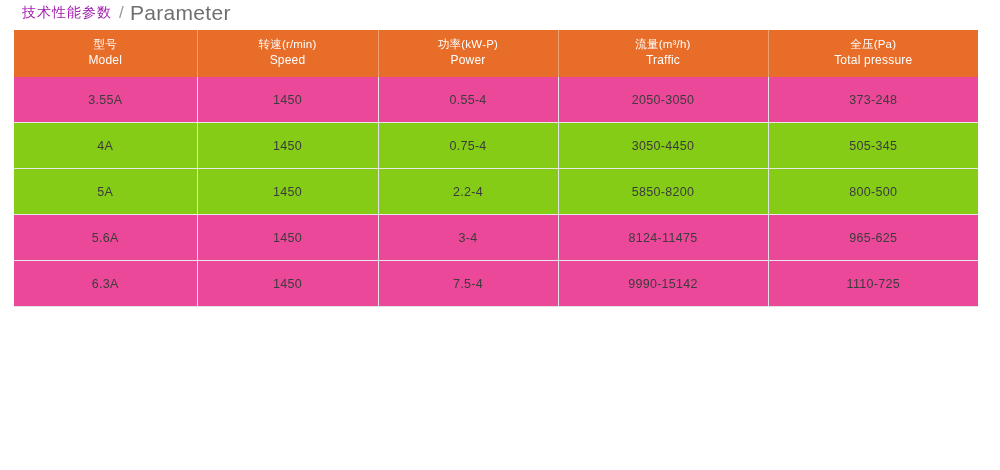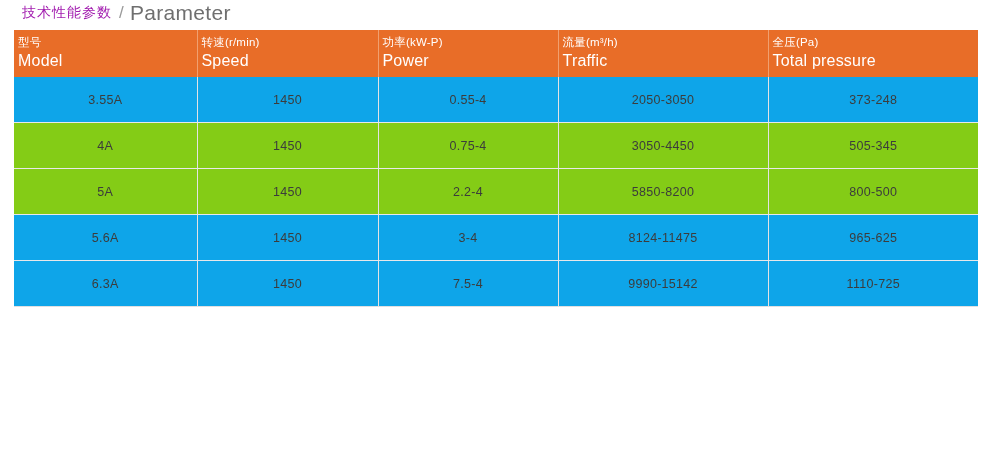--- a/index.html
+++ b/index.html
@@ -65,49 +65,49 @@
   col.c2 { width: 180px; }
   col.c3 { width: 210px; }
   col.c4 { width: 210px; }
 
   thead th {
     background: #e86d28;
     color: #ffffff;
     height: 40px;
     padding: 3px 4px 4px;
     font-weight: normal;
-    text-align: left;
+    text-align: center;
     vertical-align: middle;
     border-right: 1px solid #f0a070;
     line-height: 1.28;
   }
   thead th:last-child { border-right: none; }
   .th-cn {
     display: block;
     font-size: 11.5px;
     letter-spacing: 0.2px;
   }
   .th-en {
     display: block;
-    font-size: 16px;
+    font-size: 12px;
     letter-spacing: 0.2px;
     margin-top: 1px;
   }
 
   tbody td {
     height: 45px;
     text-align: center;
     vertical-align: middle;
     color: #3c3c3c;
     font-size: 12.5px;
     letter-spacing: 0.3px;
     border-right: 1px solid #e3e3e5;
     border-bottom: 1px solid #e8e8ea;
     padding: 0 4px;
-    background: #0ea5e9;
+    background: #ec4899;
   }
   tbody td:last-child { border-right: none; }
   tbody tr.alt td { background: #84cc16; }
   tbody tr:last-child td { border-bottom: 1px solid #e0e0e2; }
 </style>
 </head>
 <body>
 
 <div class="section-heading">
   <span class="heading-cn">技术性能参数</span>

